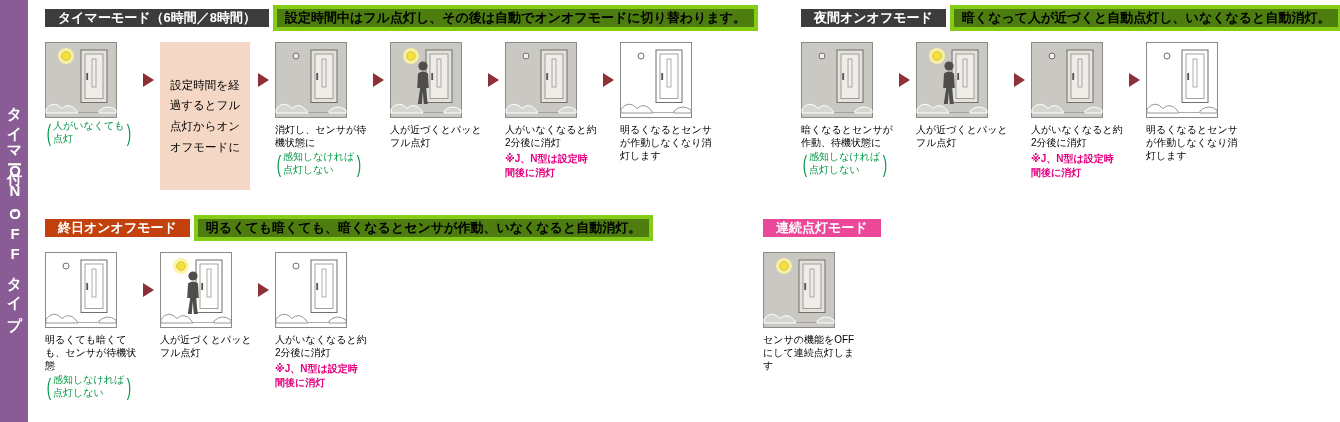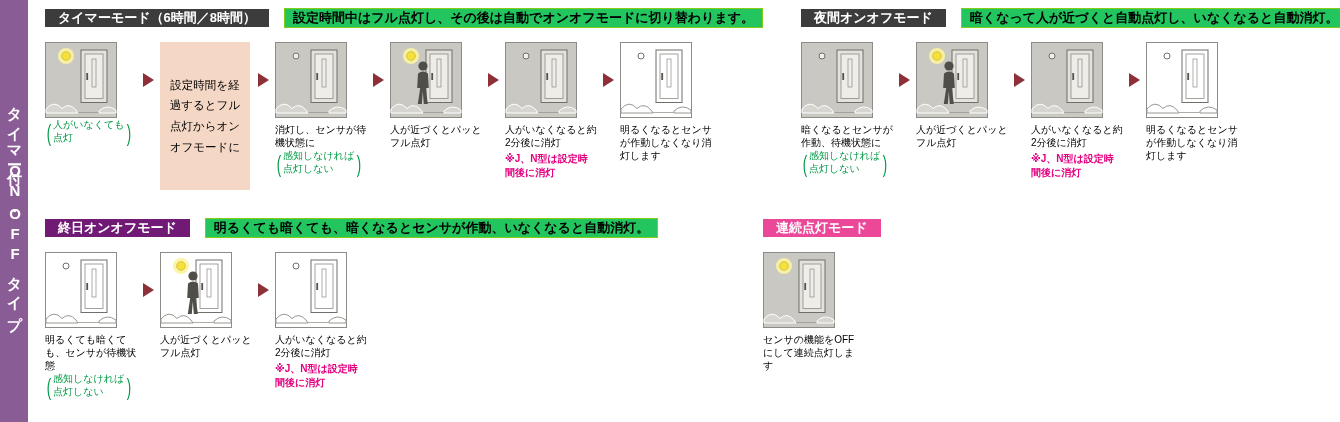--- a/index.html
+++ b/index.html
@@ -10,32 +10,32 @@
   .sidebar span{writing-mode:vertical-rl;text-orientation:upright;color:#fff;font-weight:bold;font-size:15px;letter-spacing:3px;}
 
   .section{position:absolute;}
   .sec0{left:45px;top:6px;width:692px;}
   .sec1{left:801px;top:6px;width:577px;}
   .sec2{left:45px;top:216px;width:692px;}
   .sec3{left:763px;top:216px;width:300px;}
 
   .sec-head{display:flex;align-items:center;height:24px;}
   .sec-title{color:#fff;font-weight:bold;font-size:13px;padding:0 13px;display:flex;align-items:center;white-space:nowrap;background:#3c3c3c;}
-  .sec-desc{border:1px solid #84cc16;background:#22c55e;font-weight:bold;font-size:13px;padding:0 8px;margin-left:15px;display:flex;align-items:center;white-space:nowrap;}
+  .sec-desc{border:4px solid #84cc16;background:#4d7c0f;font-weight:bold;font-size:13px;padding:0 8px;margin-left:4px;display:flex;align-items:center;white-space:nowrap;}
 
   .steps{display:flex;align-items:flex-start;margin-top:12px;}
   .step{width:96px;flex:none;display:flex;flex-direction:column;}
   .illus{width:72px;height:76px;}
   .illus svg{display:block;}
   .caption{font-size:10px;line-height:1.3;margin-top:5px;width:96px;}
   .arrow{flex:none;width:0;height:0;border-left:11px solid var(--arrow,#8e3038);border-top:7px solid transparent;border-bottom:7px solid transparent;margin:31px 6px 0 2px;}
   .textbox{width:90px;min-height:148px;display:flex;align-items:center;justify-content:center;text-align:center;font-weight:normal;font-size:11.5px;line-height:1.8;padding:6px 5px;box-sizing:border-box;background:var(--peach,#f4d8c5);}
   .gnote{display:flex;align-items:center;color:var(--green,#009945);font-size:10px;line-height:1.25;margin-top:2px;}
   .gnote .par{font-size:24px;font-weight:300;line-height:1;transform:scaleX(.55);flex:none;}
-  .gnote .gtxt{max-width:72px;font-family:Liberation Mono, monospace;}
+  .gnote .gtxt{max-width:72px;}
   .pnote{color:var(--pink,#e4007f);font-size:10px;font-weight:bold;line-height:1.35;margin-top:3px;width:92px;}
 </style>
 </head>
 <body>
 
 <div class="page">
 
   <div class="sidebar">
     <span>タイマー付ON・OFFタイプ</span>
   </div>
@@ -235,21 +235,21 @@
               <circle cx="21" cy="14" r="3" fill="#ffffff" stroke="#716f6a" stroke-width="1"></circle>
             </svg>
           </div>
           <div class="caption">明るくなるとセンサが作動しなくなり消灯します</div>
         </div>
       </div>
   </section>
 
   <section class="section sec2">
     <div class="sec-head">
-      <div class="sec-title" style="background: #701a75;">終日オンオフモード</div>
+      <div class="sec-title" style="background: #c2410c;">終日オンオフモード</div>
       <div class="sec-desc">明るくても暗くても、暗くなるとセンサが作動、いなくなると自動消灯。</div>
     </div>
     <div class="steps">
         <div class="step">
           <div class="illus">
             <svg width="72" height="76" viewBox="0 0 72 76" xmlns="http://www.w3.org/2000/svg">
               <rect x="0.5" y="0.5" width="71" height="75" fill="#ffffff" stroke="#8d8b86" stroke-width="1"></rect>
               <line x1="1" y1="70.5" x2="71" y2="70.5" stroke="#9a9894" stroke-width="0.8"></line>
               <rect x="36" y="8" width="26" height="52.5" fill="#ffffff" stroke="#716f6a" stroke-width="1"></rect>
               <rect x="40" y="12" width="18" height="44.5" fill="#ffffff" stroke="#8d8b86" stroke-width="0.8"></rect>

